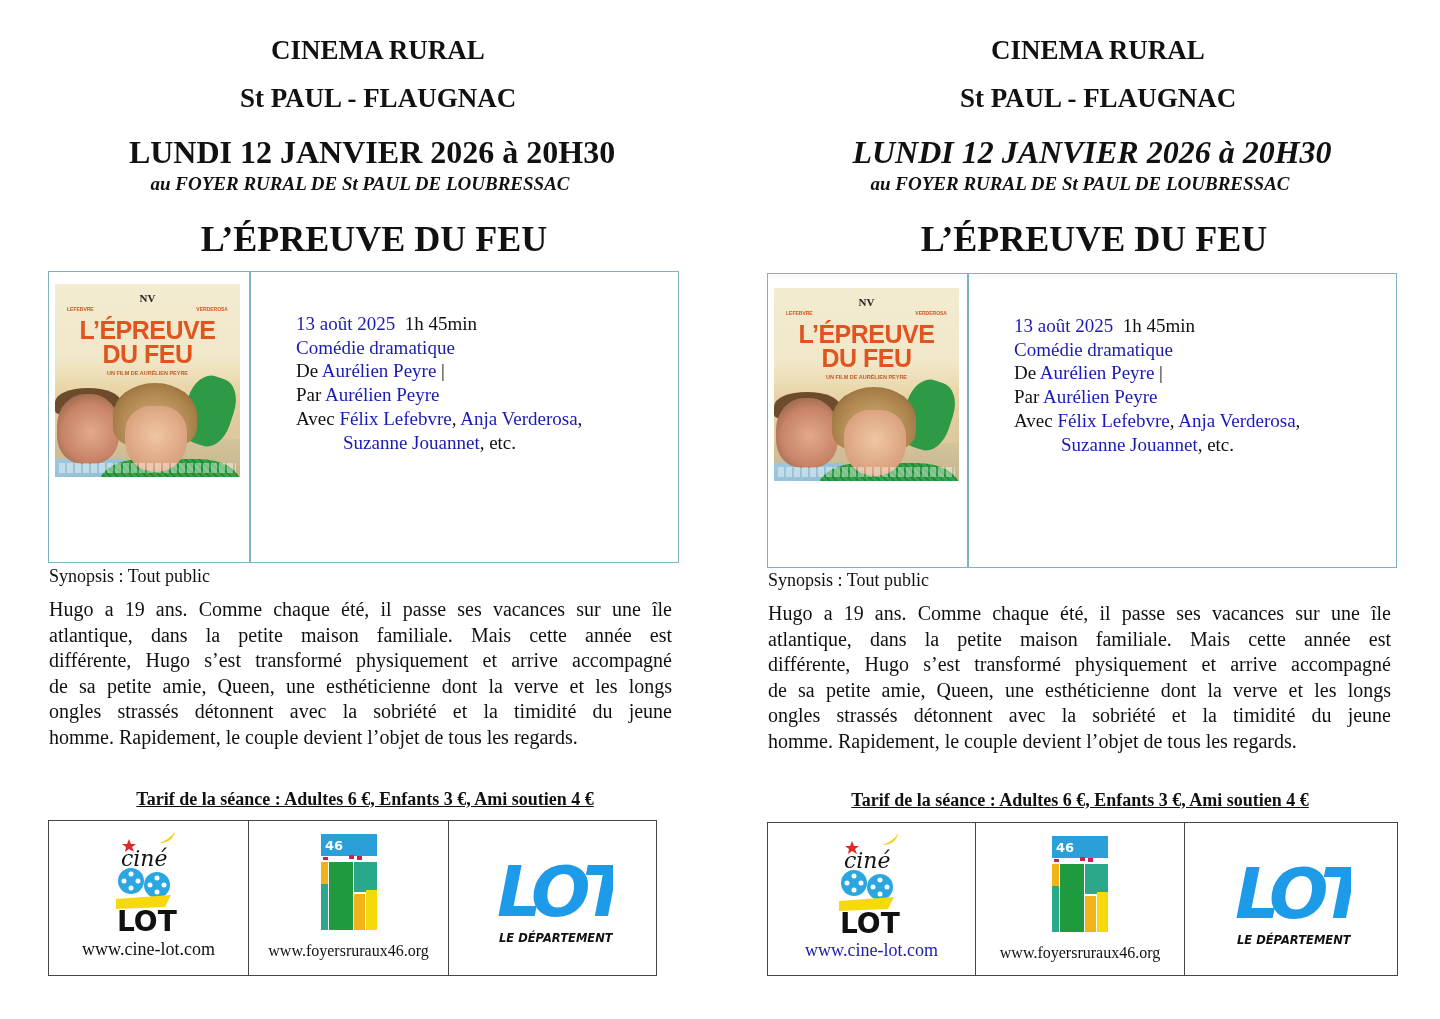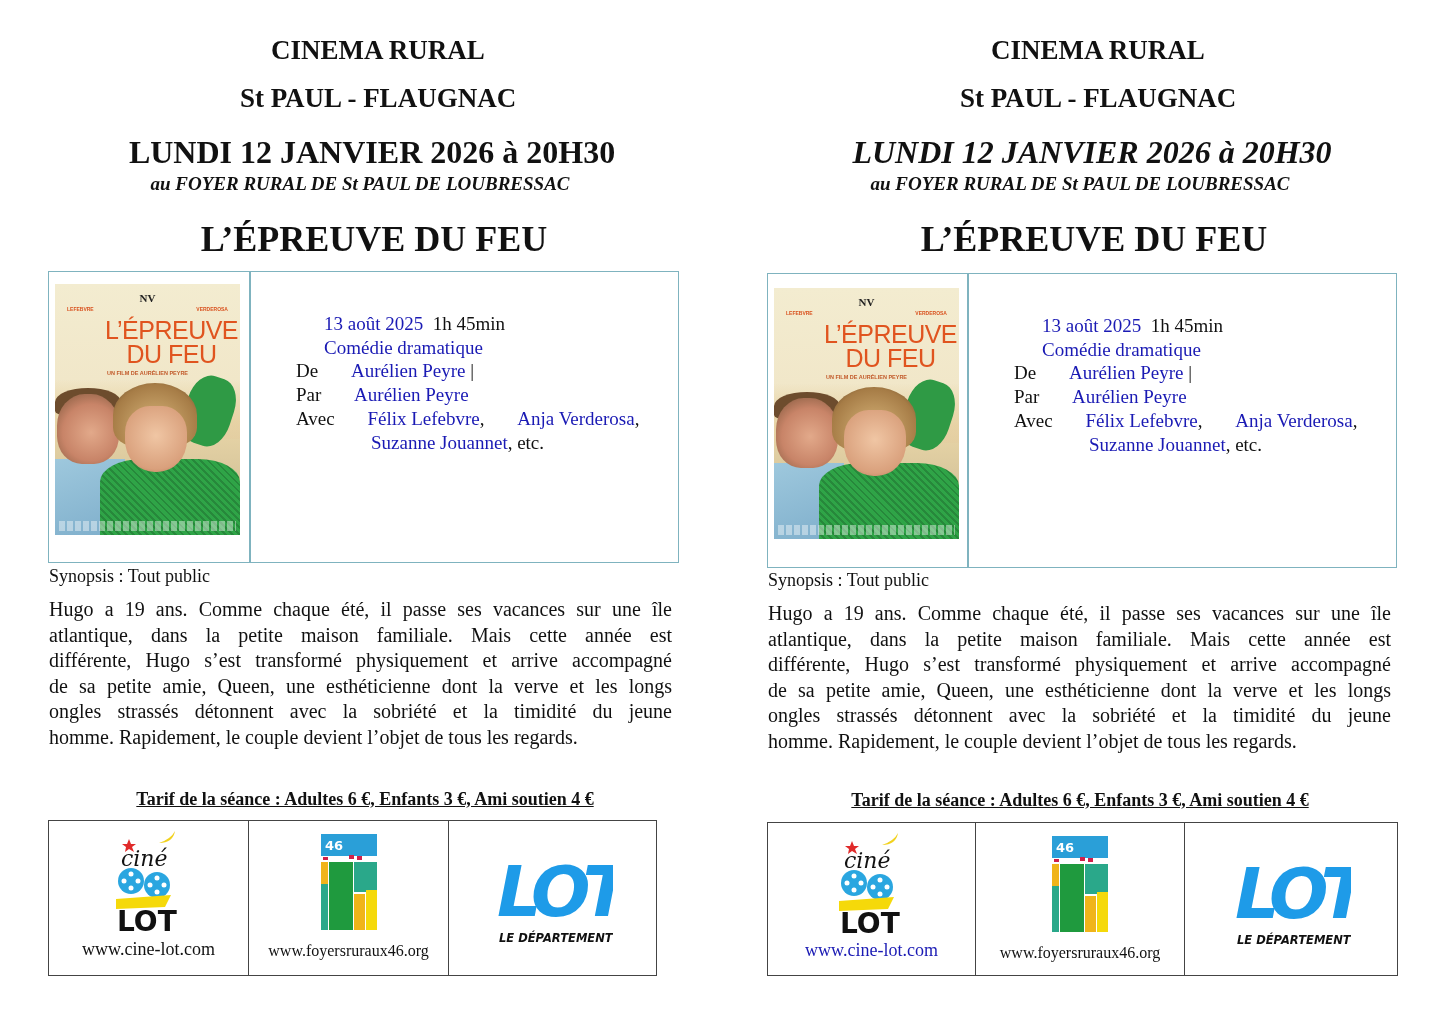--- a/index.html
+++ b/index.html
@@ -34,51 +34,51 @@
   .info-box {
     position: absolute; border: 1.5px solid #7fb3bf; box-sizing: border-box;
   }
   .left .info-box { left: 48px; top: 271px; width: 631px; height: 292px; }
   .right .info-box { left: 47px; top: 273px; width: 630px; height: 295px; }
   .info-divider { position: absolute; top: 0; bottom: 0; width: 1.5px; background: #7fb3bf; }
   .left .info-divider { left: 200px; }
   .right .info-divider { left: 199px; }
 
   .poster {
-    position: absolute; width: 185px; height: 251px; overflow: hidden;
+    position: absolute; width: 185px; height: 193px; overflow: hidden;
     background: linear-gradient(180deg, #f3ecd0 0%, #f1e7c9 38%, #e9d6a8 55%, #c5b58e 100%);
   }
   .left .poster { left: 6px; top: 12px; }
   .right .poster { left: 6px; top: 14px; }
   .poster .cred { position: absolute; top: 22px; font-family: "Liberation Sans", sans-serif; font-size: 5px; font-weight: bold; color: #d9521f; }
   .poster .cred.l { left: 12px; }
   .poster .cred.r { right: 12px; }
   .poster .logo-nv { position: absolute; top: 8px; left: 0; width: 100%; text-align: center; font-size: 11px; font-weight: bold; color: #222; }
   .poster .ptitle {
     position: absolute; top: 34px; left: 0; width: 100%; text-align: center;
-    font-family: "Liberation Sans", sans-serif; font-weight: normal; color: #e0541f;
-    font-size: 25px; line-height: 24px; letter-spacing: -0.5px; padding-left: 24px;
+    font-family: "Liberation Sans", sans-serif; font-weight: bold; color: #e0541f;
+    font-size: 25px; line-height: 24px; letter-spacing: -0.5px;
   }
   .poster .pby { position: absolute; top: 86px; left: 0; width: 100%; text-align: center; font-family: "Liberation Sans", sans-serif; font-size: 5.5px; color: #c25a2a; font-weight: bold; }
   .poster .sky { position: absolute; left: 0; top: 95px; width: 100%; height: 60px; background: linear-gradient(180deg, rgba(240,226,190,0) 0%, rgba(228,205,160,0.6) 100%); }
   .poster .boy-head { position: absolute; left: 2px; top: 110px; width: 62px; height: 70px; border-radius: 45% 45% 40% 40%; background: radial-gradient(circle at 55% 55%, #e2a98a 0%, #c88468 55%, #7a5438 100%); }
   .poster .boy-hair { position: absolute; left: 0px; top: 104px; width: 66px; height: 28px; border-radius: 50% 50% 20% 20%; background: #6d4c2d; }
   .poster .boy-shirt { position: absolute; left: 0; top: 175px; width: 70px; height: 76px; background: linear-gradient(160deg, #9ec8dd 0%, #7eaecb 100%); }
   .poster .girl-hair { position: absolute; left: 58px; top: 99px; width: 84px; height: 64px; border-radius: 50% 50% 30% 30%; background: radial-gradient(circle at 50% 70%, #d9b77c 0%, #a67c46 70%, #5e4225 100%); }
   .poster .girl-face { position: absolute; left: 70px; top: 122px; width: 62px; height: 66px; border-radius: 40% 40% 48% 48%; background: radial-gradient(circle at 50% 45%, #f0c6a4 0%, #d9a07c 70%, #a86a4a 100%); }
   .poster .girl-arm { position: absolute; left: 130px; top: 92px; width: 48px; height: 70px; border-radius: 40%; background: #2f9a45; transform: rotate(18deg); }
   .poster .girl-sweater { position: absolute; left: 45px; top: 175px; width: 140px; height: 76px; border-radius: 30% 30% 0 0; background: repeating-linear-gradient(45deg, #2fa447 0 3px, #27883b 3px 5px); }
   .poster .billing { position: absolute; left: 4px; bottom: 4px; width: 177px; height: 10px; background: repeating-linear-gradient(90deg, rgba(255,255,255,0.75) 0 6px, transparent 6px 8px); opacity: 0.55; }
 
   .details {
     position: absolute; font-size: 19px; line-height: 23.7px; color: #111;
   }
   .left .details { left: 247px; top: 40px; }
   .right .details { left: 246px; top: 40px; }
-  .link { color: #1a1ab4; margin-left: 28px; }
+  .link { color: #1a1ab4; }
   .indent { padding-left: 47px; }
 
   .synopsis-label { position: absolute; font-size: 18px; line-height: 22px; }
   .left .synopsis-label { left: 49px; top: 565px; }
   .right .synopsis-label { left: 48px; top: 569px; }
   .synopsis {
     position: absolute; width: 623px; font-size: 20px; line-height: 25.6px;
     text-align: justify; color: #111;
   }
   .left .synopsis { left: 49px; top: 597px; }

